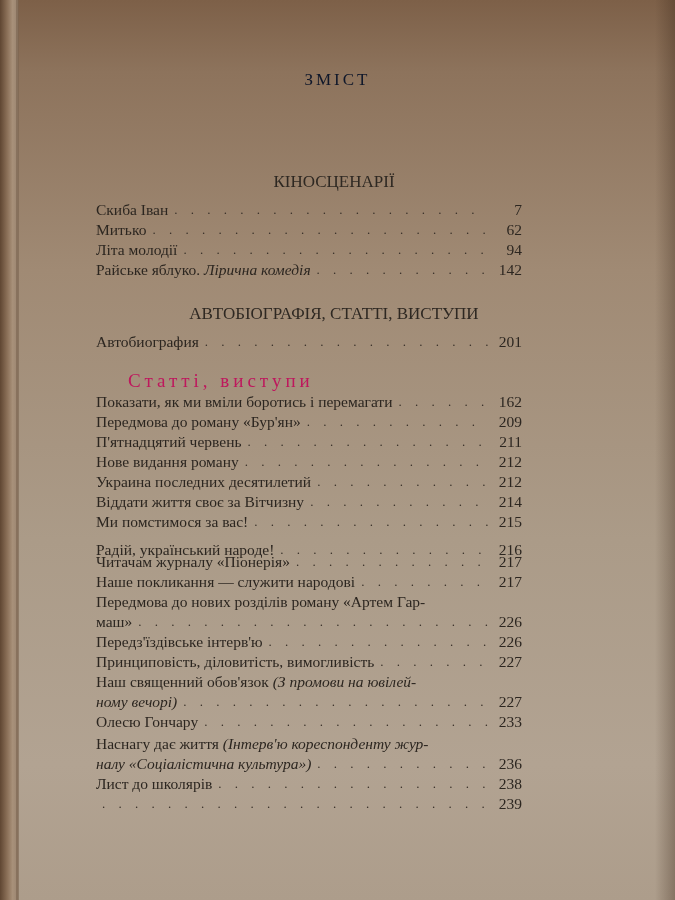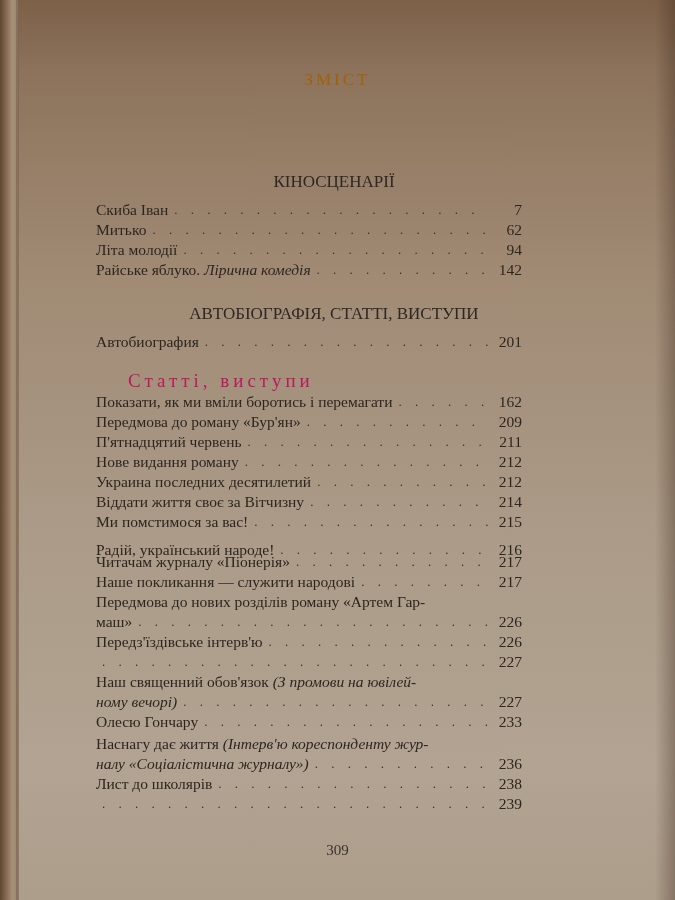--- a/index.html
+++ b/index.html
@@ -17,21 +17,21 @@
     position: absolute; left: 16px; top: 0; width: 3px; height: 900px;
     background: #7a6450; opacity: 0.6;
   }
   .right-shadow {
     position: absolute; right: 0; top: 0; width: 20px; height: 900px;
     background: linear-gradient(90deg, rgba(0,0,0,0) 0%, rgba(60,40,25,0.35) 100%);
   }
   .page { position: absolute; left: 0; top: 0; width: 675px; height: 900px; }
   .title {
     position: absolute; top: 70px; left: 0; width: 675px; text-align: center;
-    font-size: 17px; letter-spacing: 3px; color: #a16207;
+    font-size: 17px; letter-spacing: 3px; color: #0f172a;
   }
   .section-title {
     position: absolute; left: 0; width: 668px; text-align: center;
     font-size: 17px; color: #2e2822;
   }
   .sub-title {
     position: absolute; left: 128px; font-size: 19px; letter-spacing: 4px; color: #be185d;
   }
   .toc { position: absolute; left: 96px; width: 426px; }
   .row {
@@ -157,49 +157,49 @@
       <span class="label">маш»</span>
       <span class="dots"></span>
       <span class="pg">226</span>
     </div>
     <div class="row" style="top:240px">
       <span class="label">Передз'їздівське інтерв'ю</span>
       <span class="dots"></span>
       <span class="pg">226</span>
     </div>
     <div class="row" style="top:260px">
+      <span class="label">Принциповість, діловитість, вимогливість</span>
       <span class="dots"></span>
       <span class="pg">227</span>
     </div>
     <div class="row cont" style="top:280px">
       <span class="label"><span>Наш священний обов'язок</span> <i>(З промови на ювілей-</i></span>
     </div>
     <div class="row" style="top:300px">
       <span class="label"><i>ному вечорі)</i></span>
       <span class="dots"></span>
       <span class="pg">227</span>
     </div>
     <div class="row" style="top:320px">
       <span class="label">Олесю Гончару</span>
       <span class="dots"></span>
       <span class="pg">233</span>
     </div>
     <div class="row cont" style="top:342px">
       <span class="label"><span>Наснагу дає життя</span> <i>(Інтерв'ю кореспонденту жур-</i></span>
     </div>
     <div class="row" style="top:362px">
-      <span class="label"><i>налу «Соціалістична журналу»)</i></span>
+      <span class="label"><i>налу «Соціалістична культура»)</i></span>
       <span class="dots"></span>
       <span class="pg">236</span>
     </div>
     <div class="row" style="top:382px">
       <span class="label">Лист до школярів</span>
       <span class="dots"></span>
       <span class="pg">238</span>
     </div>
     <div class="row" style="top:402px">
       <span class="dots"></span>
       <span class="pg">239</span>
     </div>
   </div>
 
-  <div class="page-number">309</div>
 </div>
 
 </body></html>

